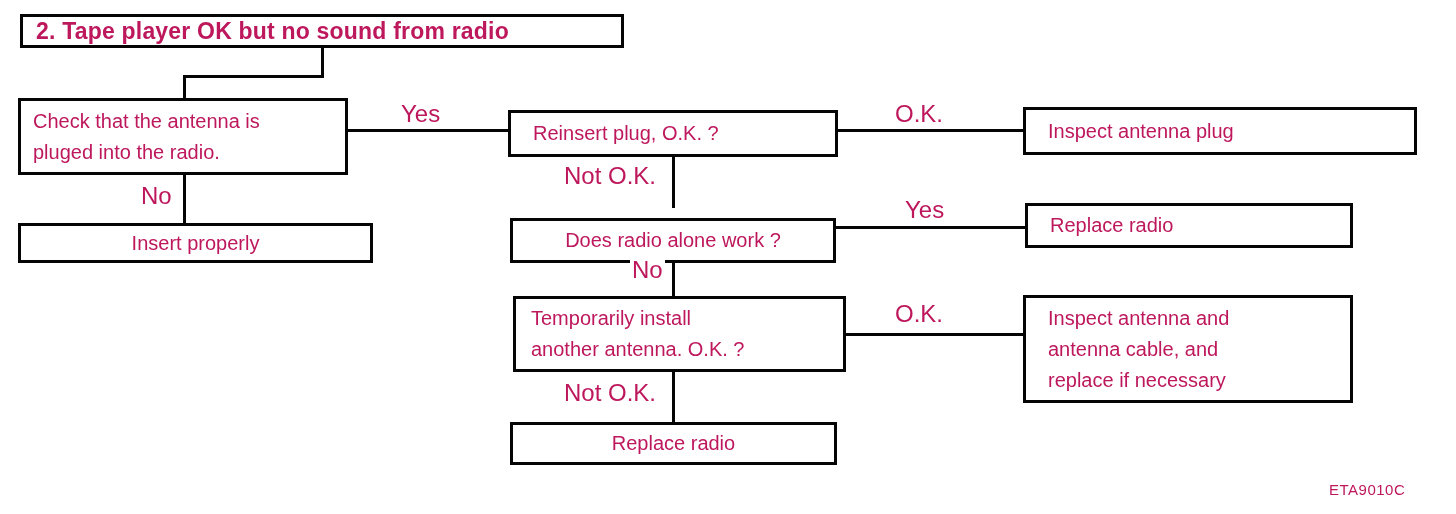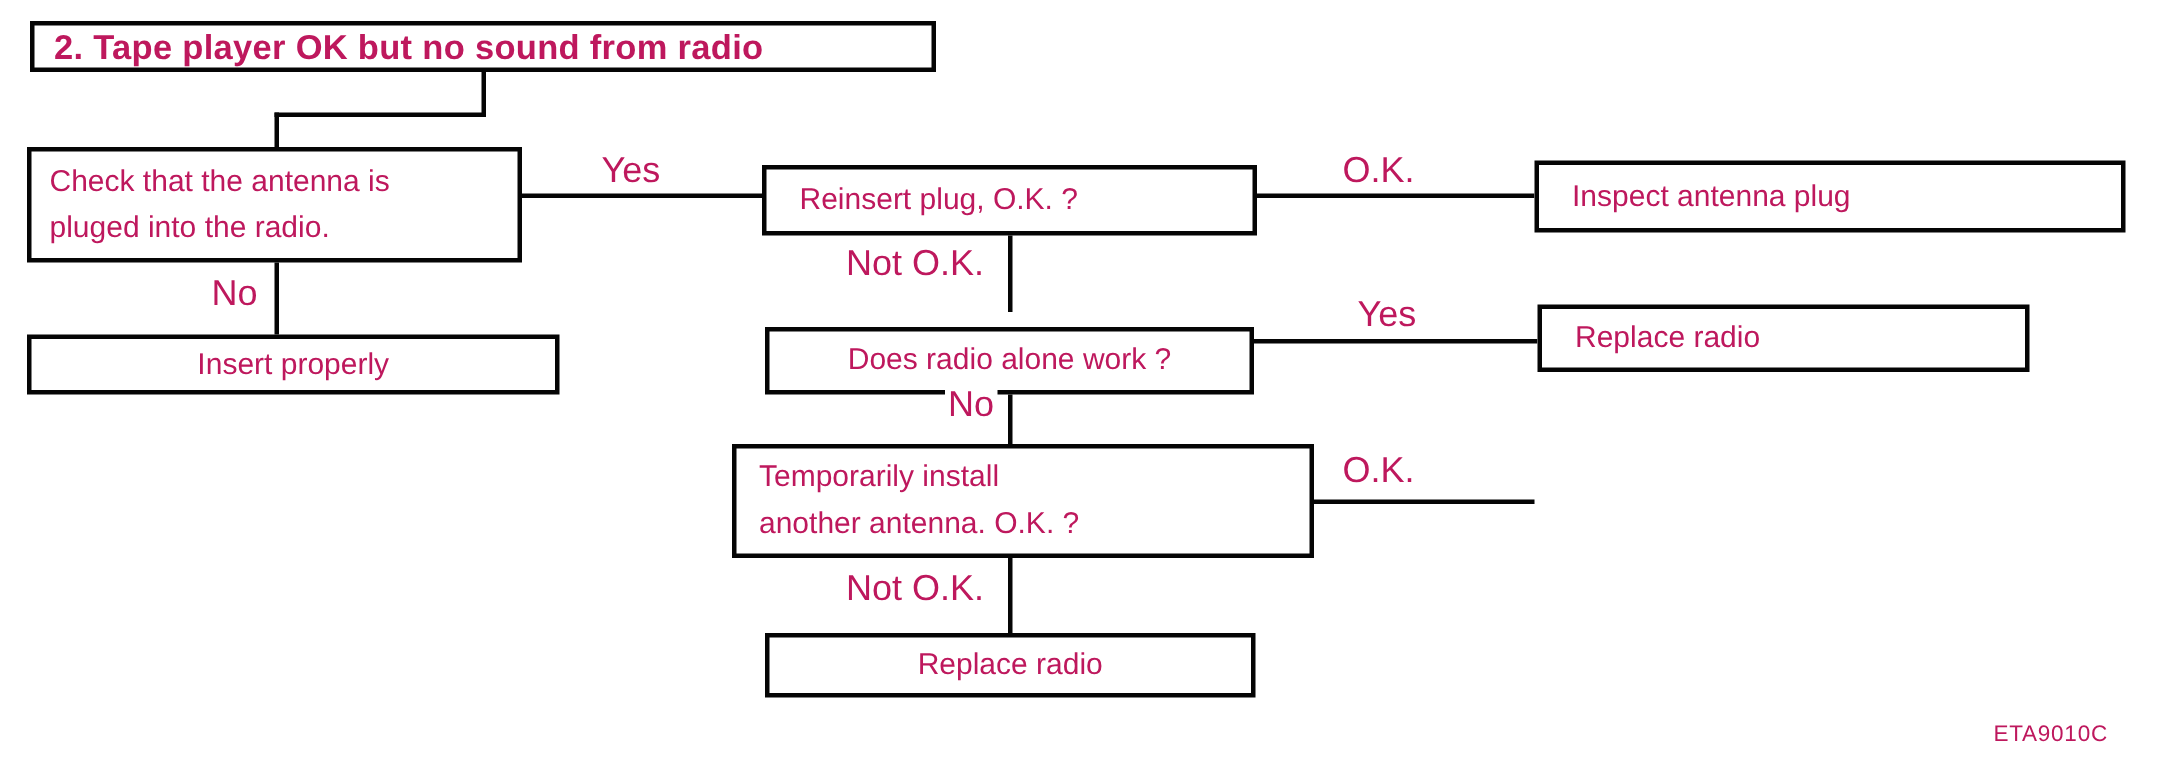--- a/index.html
+++ b/index.html
@@ -92,31 +92,34 @@
   <div class="elabel" style="left:562px; top:164px;">Not O.K.</div>
 
   <div class="box center" style="left:510px; top:218px; width:326px; height:45px;">Does radio alone work ?</div>
 
   <div class="line" style="left:836px; top:226px; width:189px; height:3px;"></div>
   <div class="elabel" style="left:903px; top:198px;">Yes</div>
 
   <div class="line" style="left:672px; top:250px; width:3px; height:48px;"></div>
   <div class="elabel" style="left:630px; top:258px;">No</div>
 
-  <div class="box padL15" style="left:488px; top:296px; width:388px; height:76px;">Temporarily install
+  <div class="box padL15" style="left:513px; top:296px; width:333px; height:76px;">Temporarily install
 another antenna. O.K. ?</div>
 
   <div class="line" style="left:839px; top:333px; width:184px; height:3px;"></div>
   <div class="elabel" style="left:893px; top:302px;">O.K.</div>
 
   <div class="line" style="left:672px; top:371px; width:3px; height:53px;"></div>
   <div class="elabel" style="left:562px; top:381px;">Not O.K.</div>
 
   <div class="box center" style="left:510px; top:422px; width:327px; height:43px;">Replace radio</div>
 
   <div class="box padL22" style="left:1023px; top:107px; width:394px; height:48px;">Inspect antenna plug</div>
 
   <div class="box padL22" style="left:1025px; top:203px; width:328px; height:45px;">Replace radio</div>
 
+  <div class="box padL22" style="left:1023px; top:295px; width:330px; height:108px;">Inspect antenna and
+antenna cable, and
+replace if necessary</div>
 
   <div class="refcode" style="left:1329px; top:481px;">ETA9010C</div>
 
 </div>
 
 </body></html>

